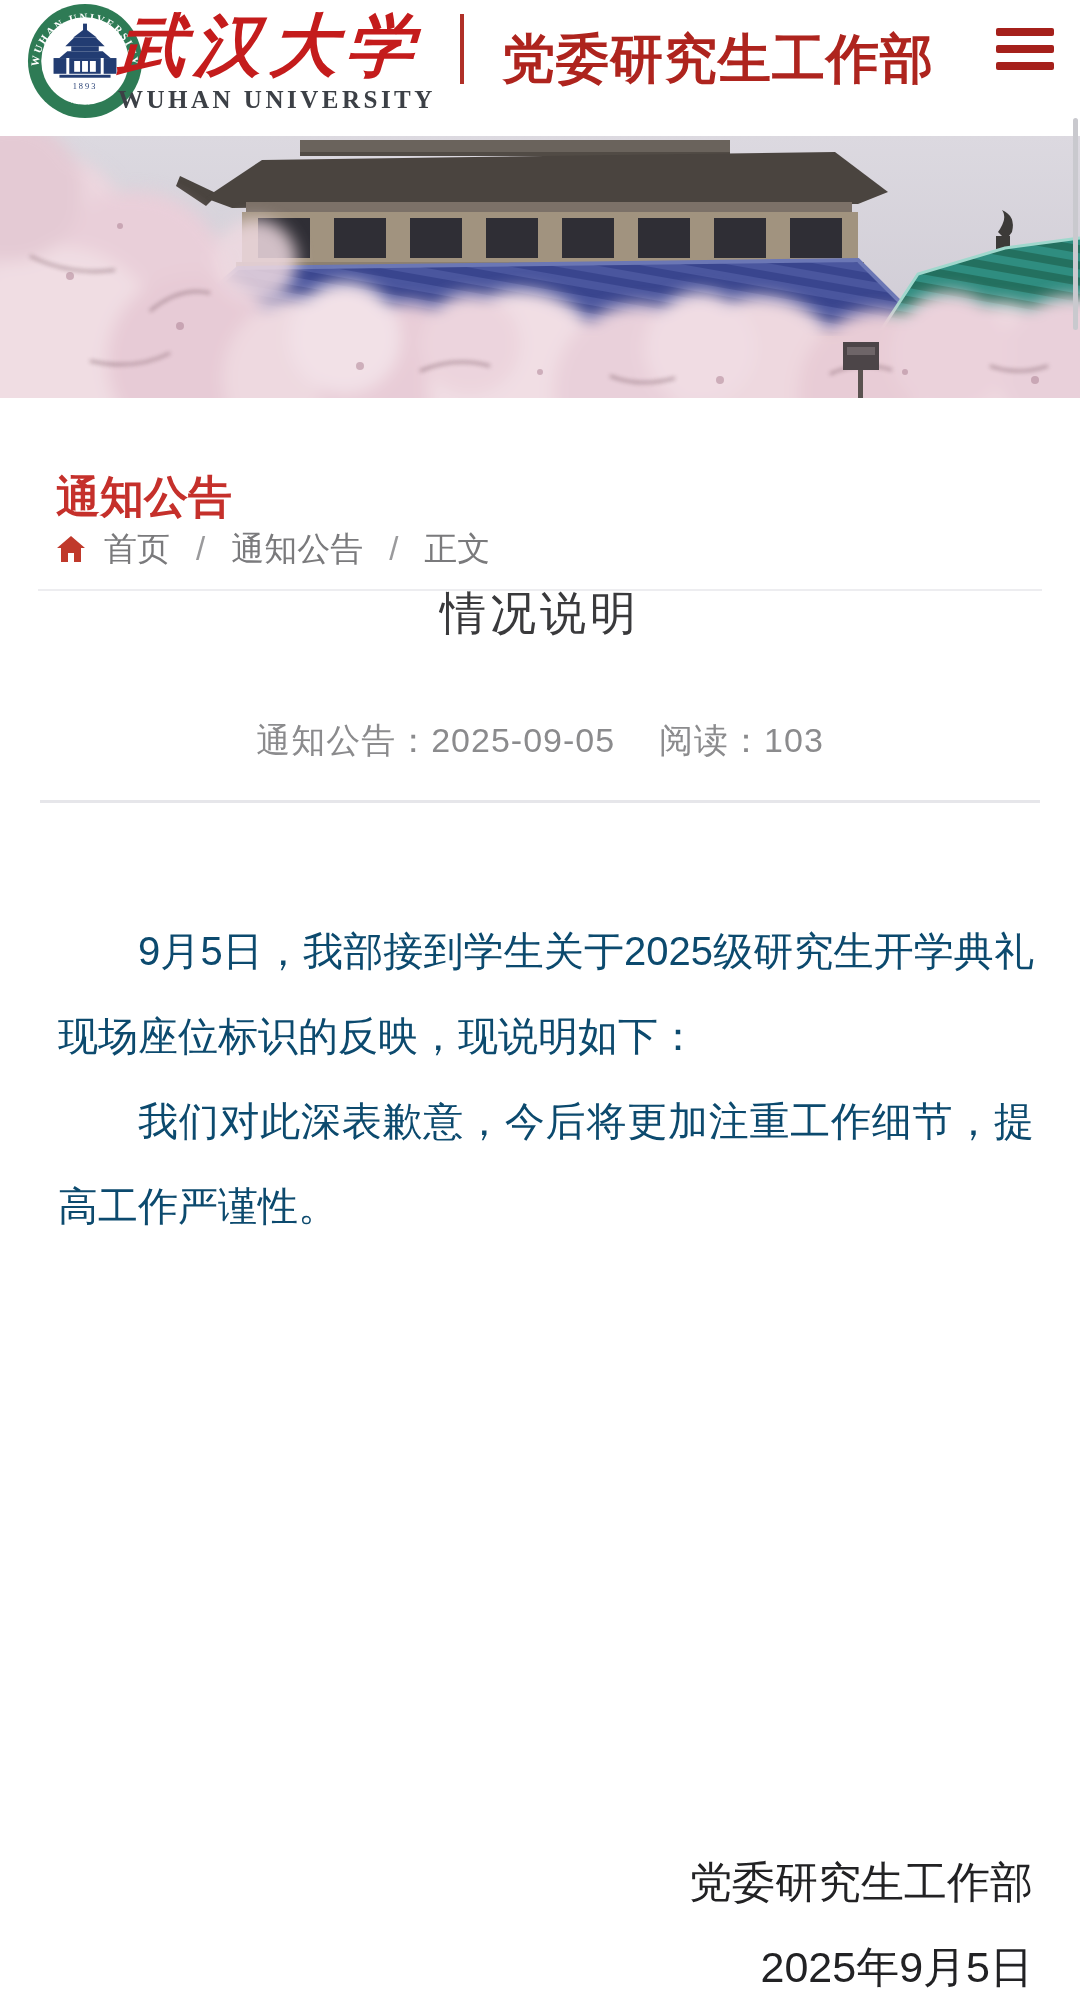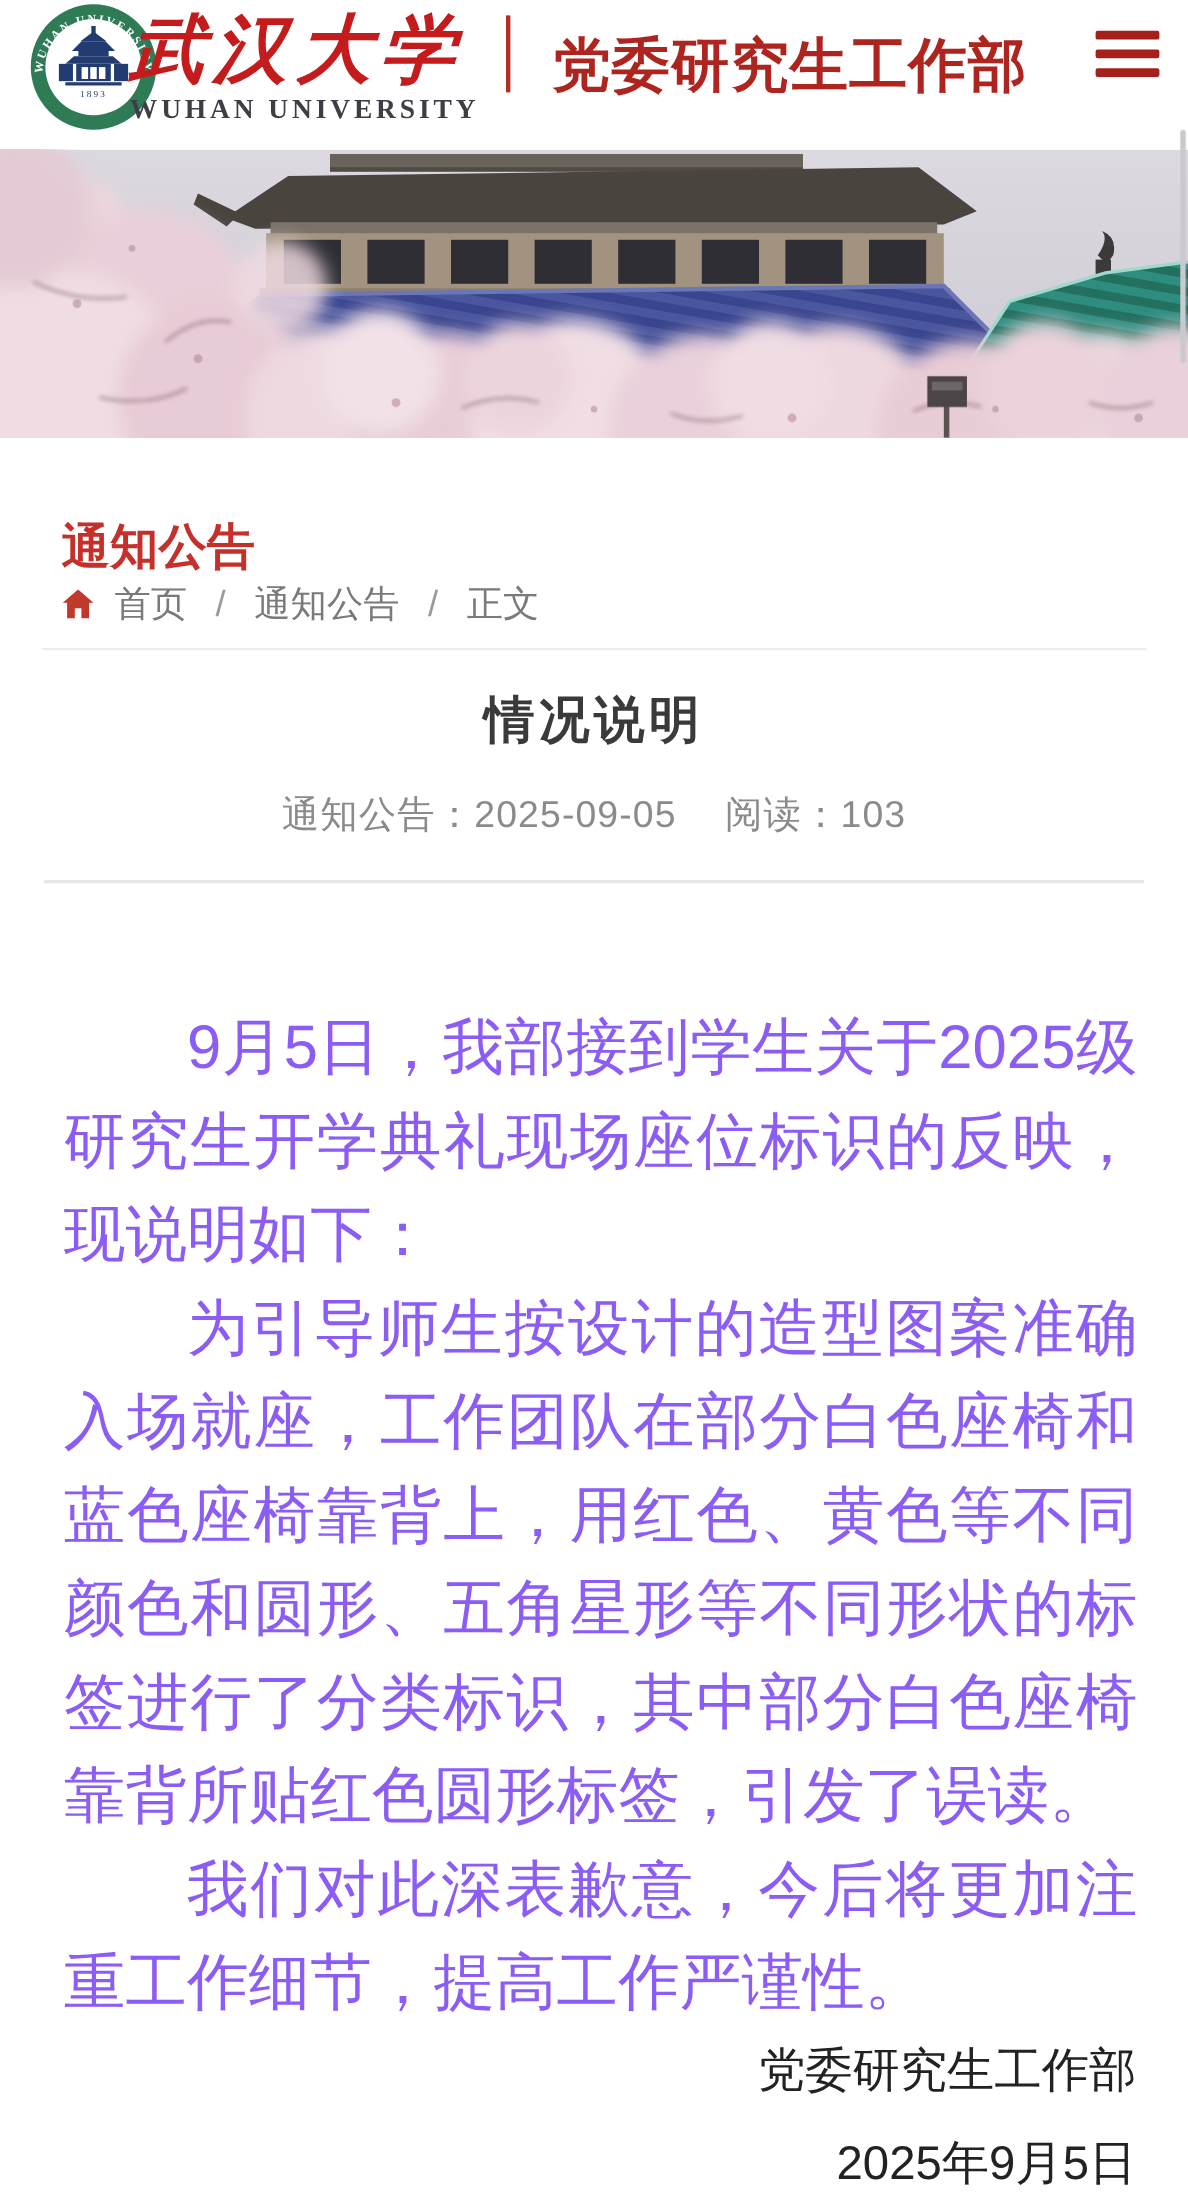--- a/index.html
+++ b/index.html
@@ -29,30 +29,30 @@
   
   .section-title{position:absolute;left:56px;top:468px;font-size:44px;font-weight:bold;color:#c5302b;}
   .breadcrumb{position:absolute;left:56px;top:528px;height:42px;display:flex;align-items:center;
               font-size:33px;color:#7a7a7c;justify-content:flex-end;}
   .breadcrumb .sep{margin:0 26px;color:#9a9a9c;}
   .crumb{cursor:pointer;}
   .home-ico{width:30px;height:30px;margin-right:18px;display:inline-block;}
   .divider1{position:absolute;left:38px;top:589px;width:1004px;height:2px;background:#ededf0;}
 
   
-  .art-title{position:absolute;left:0;top:624px;width:1080px;text-align:center;
-             font-size:46px;font-weight:bold;color:#3a3a3c;letter-spacing:4px;}
+  .art-title{position:absolute;left:0;top:583px;width:1080px;text-align:center;
+             font-size:46px;font-weight:normal;color:#3a3a3c;letter-spacing:4px;}
   .art-meta{position:absolute;left:0;top:718px;width:1080px;text-align:center;
             font-size:34px;color:#8b8b8d;letter-spacing:1px;}
   .art-meta .gap{display:inline-block;width:44px;}
   .divider2{position:absolute;left:40px;top:800px;width:1000px;height:3px;background:#e6e6ea;}
 
   
   .art-body{position:absolute;left:58px;top:909px;width:976px;
-            font-size:56px;line-height:85px;color:#8b5cf6;text-align:justify;}
+            font-size:40px;line-height:85px;color:#0c4a6e;text-align:justify;}
   .art-body p{margin:0;text-indent:2em;}
   .art-sign{position:absolute;right:47px;top:1840px;text-align:right;
             font-size:43px;line-height:85px;color:#222224;}
 
   
   .scrollbar{position:absolute;right:2px;top:118px;width:5px;height:212px;
              background:#c9c9ce;border-radius:3px;cursor:pointer;}
 </style>
 </head>
 <body>
@@ -237,21 +237,20 @@
   <div class="art-title">情况说明</div>
 
   <div class="art-meta">
     <span>通知公告：</span><span>2025-09-05</span><span class="gap"></span><span>阅读：</span><span>103</span>
   </div>
 
   <div class="divider2"></div>
 
   <div class="art-body">
     <p>9月5日，我部接到学生关于2025级研究生开学典礼现场座位标识的反映，现说明如下：</p>
-    <p>为引导师生按设计的造型图案准确入场就座，工作团队在部分白色座椅和蓝色座椅靠背上，用红色、黄色等不同颜色和圆形、五角星形等不同形状的标签进行了分类标识，其中部分白色座椅靠背所贴红色圆形标签，引发了误读。</p>
     <p>我们对此深表歉意，今后将更加注重工作细节，提高工作严谨性。</p>
   </div>
 
   <div class="art-sign">
     <div>党委研究生工作部</div>
     <div>2025年9月5日</div>
   </div>
 
   <div class="scrollbar"></div>
 </div>

